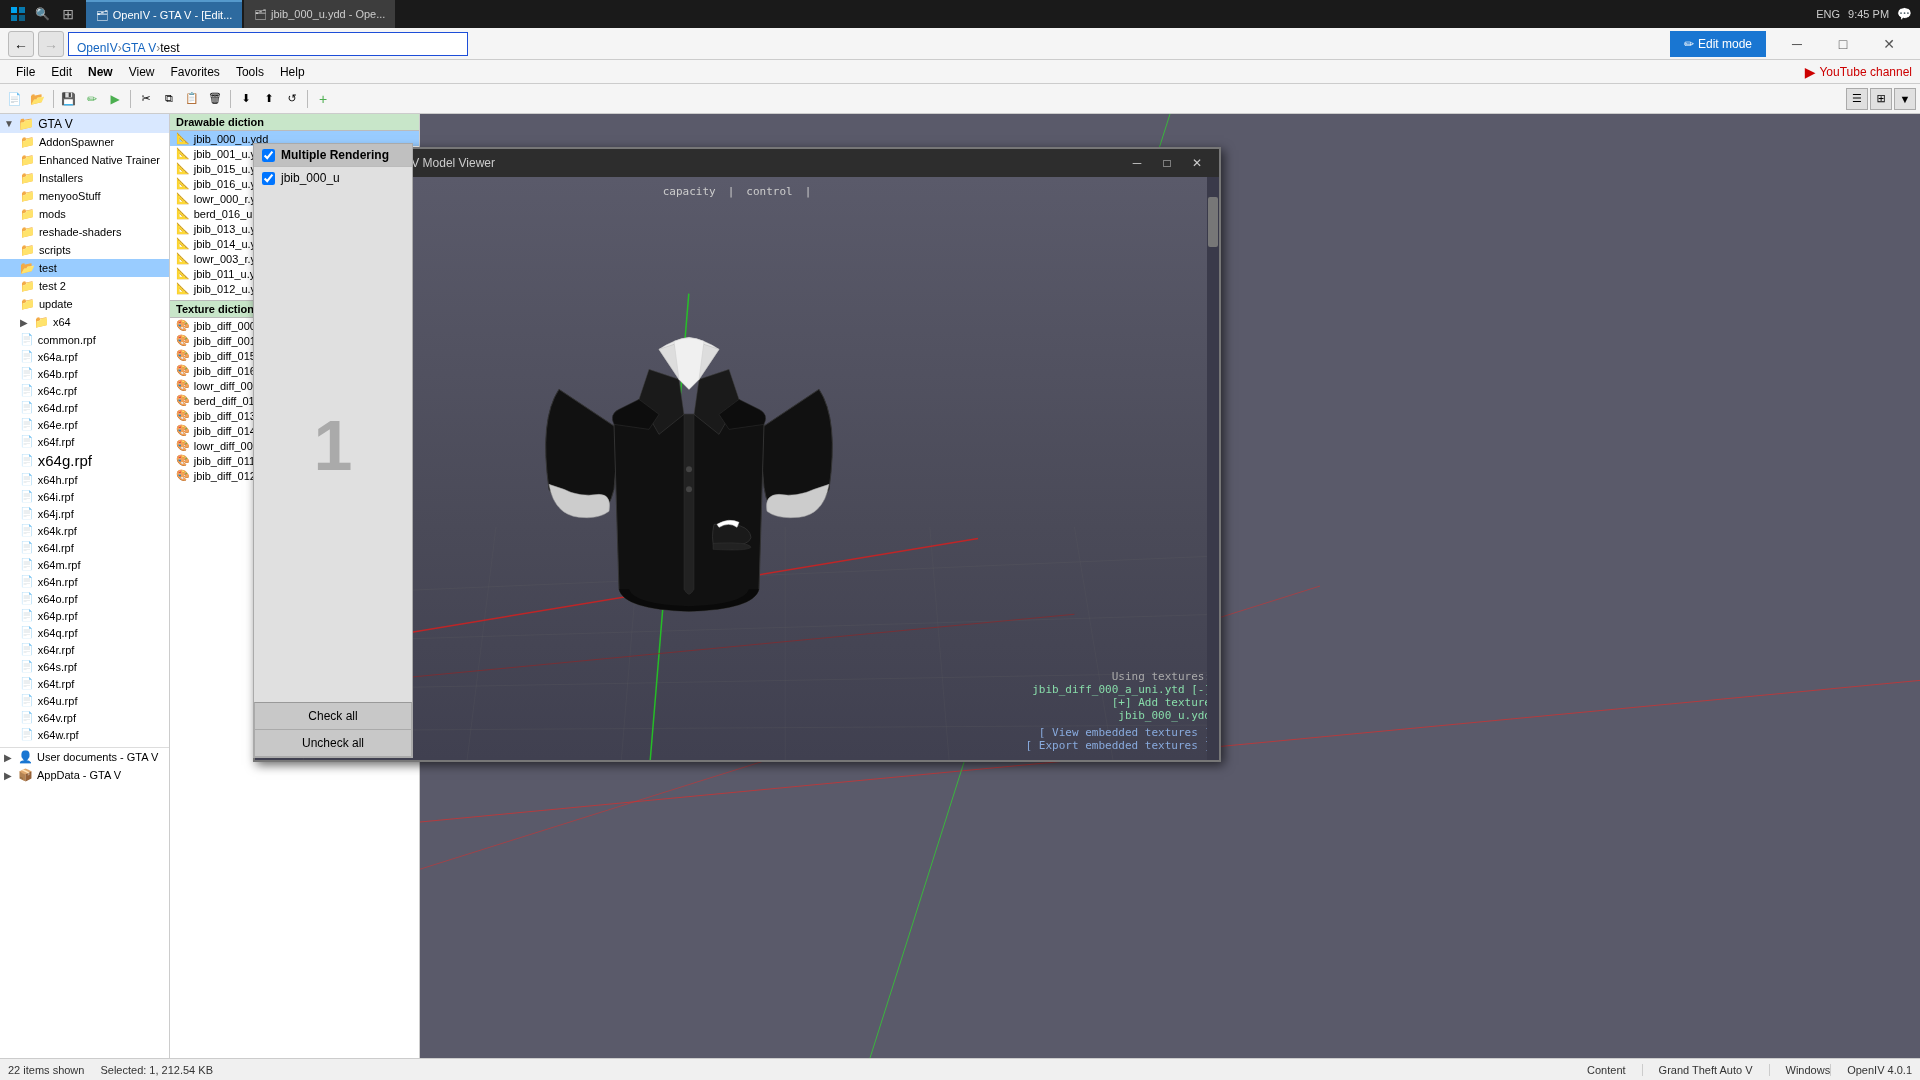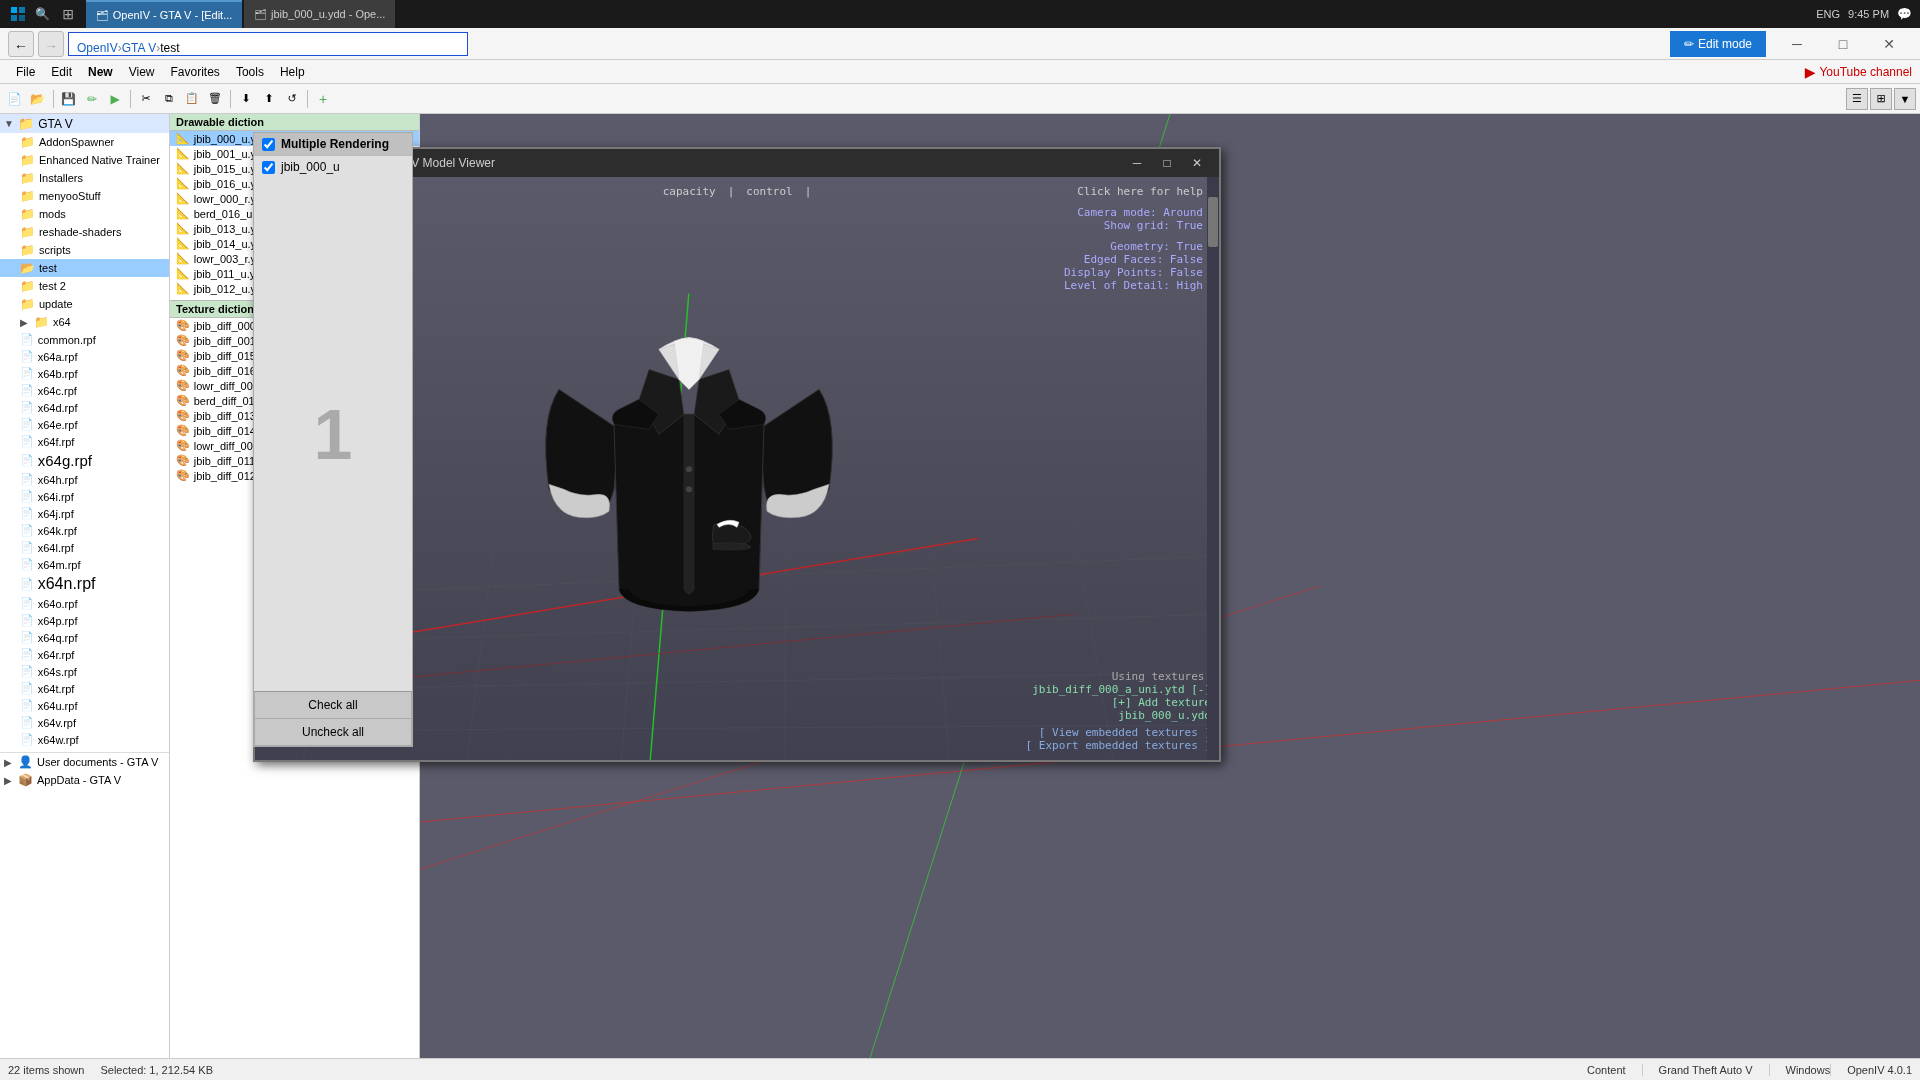--- a/index.html
+++ b/index.html
@@ -209,21 +209,21 @@
       <div style="display:flex;align-items:center;padding:2px 4px;cursor:pointer;padding-left:20px;">
           <span style="margin-right:4px;font-size:11px;color:#888;">📄</span>
           <span style="font-size:11px;">x64l.rpf</span>
         </div>
       <div style="display:flex;align-items:center;padding:2px 4px;cursor:pointer;padding-left:20px;">
           <span style="margin-right:4px;font-size:11px;color:#888;">📄</span>
           <span style="font-size:11px;">x64m.rpf</span>
         </div>
       <div style="display:flex;align-items:center;padding:2px 4px;cursor:pointer;padding-left:20px;">
           <span style="margin-right:4px;font-size:11px;color:#888;">📄</span>
-          <span style="font-size:16px;text-align:center;">x64n.rpf</span>
+          <span style="font-size:11px;text-align:center;">x64n.rpf</span>
         </div>
       <div style="display:flex;align-items:center;padding:2px 4px;cursor:pointer;padding-left:20px;">
           <span style="margin-right:4px;font-size:11px;color:#888;">📄</span>
           <span style="font-size:11px;">x64o.rpf</span>
         </div>
       <div style="display:flex;align-items:center;padding:2px 4px;cursor:pointer;padding-left:20px;">
           <span style="margin-right:4px;font-size:11px;color:#888;">📄</span>
           <span style="font-size:11px;">x64p.rpf</span>
         </div>
       <div style="display:flex;align-items:center;padding:2px 4px;cursor:pointer;padding-left:20px;">
@@ -476,50 +476,37 @@
       <div style="color:#88aaff;margin-top:4px;">[ More information ]</div>
     </div>
 
     <div style="position:absolute;top:8px;left:50%;transform:translateX(-50%);font-family:monospace;font-size:11px;display:flex;gap:12px;">
       <span style="color:#cccccc;">capacity</span>
       <span style="color:#cccccc;">|</span>
       <span style="color:#cccccc;">control</span>
       <span style="color:#cccccc;">|</span>
     </div>
 
-    <div style="position:absolute;top:8px;right:16px;font-family:monospace;font-size:11px;text-align:right;">
-      <div style="color:#cccccc;">Click here for help</div>
-      <div style="margin-top:8px;">
-        <div style="color:#aaaaff;">Camera mode: Around</div>
-        <div style="color:#aaaaff;">Show grid: True</div>
-      </div>
-      <div style="margin-top:8px;">
-        <div style="color:#aaaaff;">Geometry: True</div>
-        <div style="color:#aaaaff;">Edged Faces: False</div>
-        <div style="color:#aaaaff;">Display Points: False</div>
-        <div style="color:#aaaaff;">Level of Detail: High</div>
-      </div>
-    </div>
 
     <div style="position:absolute;bottom:8px;right:8px;font-family:monospace;font-size:11px;text-align:right;">
       <div style="color:#aaaaaa;">Using textures:</div>
       <div style="color:#88ddaa;">jbib_diff_000_a_uni.ytd [-]</div>
       <div style="color:#88ddaa;">[+] Add texture</div>
       <div style="color:#88ddaa;">jbib_000_u.ydd</div>
       <div style="color:#88aadd;margin-top:4px;">[ View embedded textures ]</div>
       <div style="color:#88aadd;">[ Export embedded textures ]</div>
     </div>
 
     <div style="position:absolute;right:0;top:0;bottom:0;width:12px;background:#3a3a4a;">
       <div style="width:10px;height:50px;background:#777;margin:1px;border-radius:2px;margin-top:20px;cursor:pointer;"></div>
     </div>
   </div>
 </div>
 
-<div style="position:absolute;top:132px;left:253px;width:160px;height:615px;background:#e0e0e0;border:1px solid #aaa;z-index:51;display:flex;flex-direction:column;">
+<div style="position:absolute;top:143px;left:253px;width:160px;height:615px;background:#e0e0e0;border:1px solid #aaa;z-index:51;display:flex;flex-direction:column;">
   <div style="display:flex;align-items:center;padding:4px 8px;background:#c0c0c0;font-size:12px;cursor:pointer;border-bottom:1px solid #bbb;">
     <input type="checkbox" checked="" style="margin-right: 6px;" readonly="">
     <span style="font-weight:bold;">Multiple Rendering</span>
   </div>
   <div style="display:flex;align-items:center;padding:4px 8px;font-size:12px;cursor:pointer;">
     <input type="checkbox" checked="" style="margin-right: 6px;" readonly="">
     <span>jbib_000_u</span>
   </div>
   <div style="flex:1;display:flex;align-items:center;justify-content:center;">
     <span style="font-size:70px;color:#aaa;font-weight:bold;">1</span>

